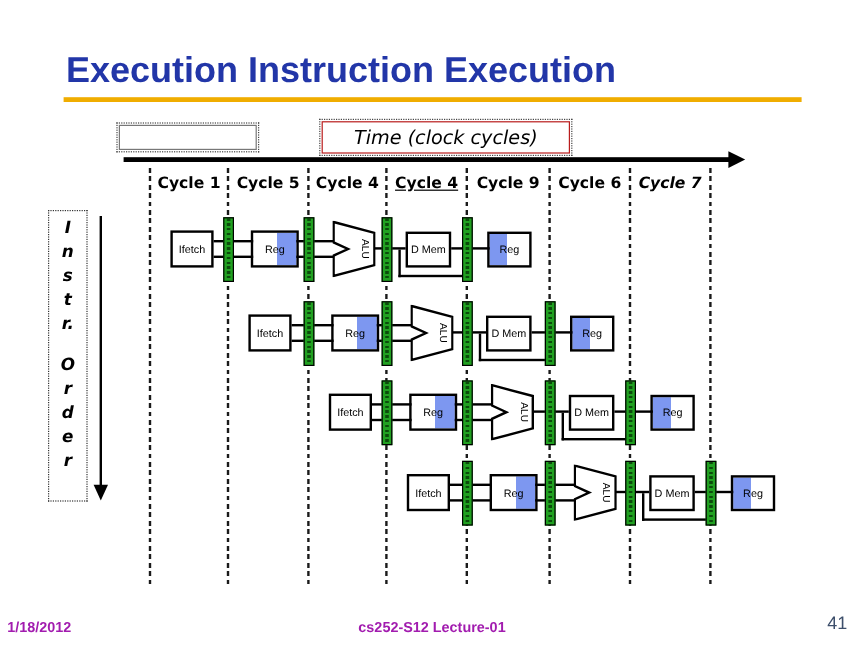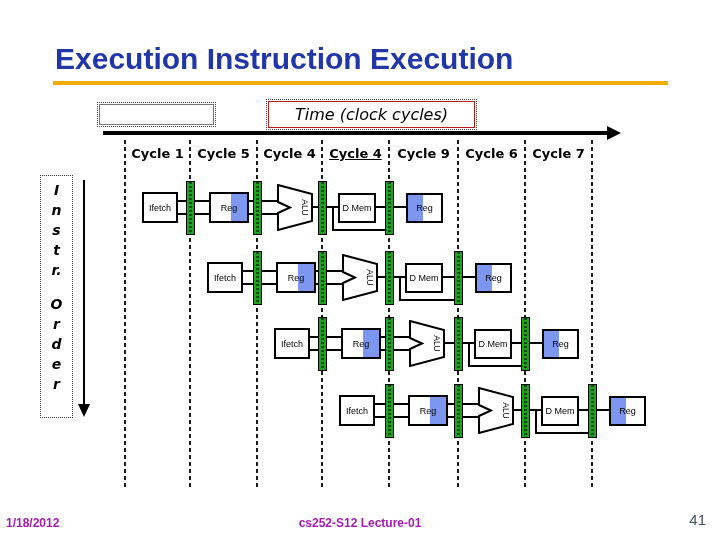--- a/index.html
+++ b/index.html
@@ -97,21 +97,21 @@
   <div class="vdash" style="left:457px;"></div>
   <div class="vdash" style="left:524px;"></div>
   <div class="vdash" style="left:591px;"></div>
 
   <div class="cyc" style="left:125px; width:65px;">Cycle 1</div>
   <div class="cyc" style="left:190px; width:67px;">Cycle 5</div>
   <div class="cyc" style="left:257px; width:65px;">Cycle 4</div>
   <div class="cyc" style="left:322px; width:67px;text-decoration:underline;">Cycle 4</div>
   <div class="cyc" style="left:389px; width:69px;">Cycle 9</div>
   <div class="cyc" style="left:458px; width:67px;">Cycle 6</div>
-  <div class="cyc" style="left:525px; width:67px;">Cycle 7</div>
+  <div class="cyc" style="left:525px; width:67px;font-style:italic;">Cycle 7</div>
 
   <div class="instr-box">
     <span>I</span>
     <span>n</span>
     <span>s</span>
     <span>t</span>
     <span>r.</span>
     <span class="gap">O</span>
     <span>r</span>
     <span>d</span>

